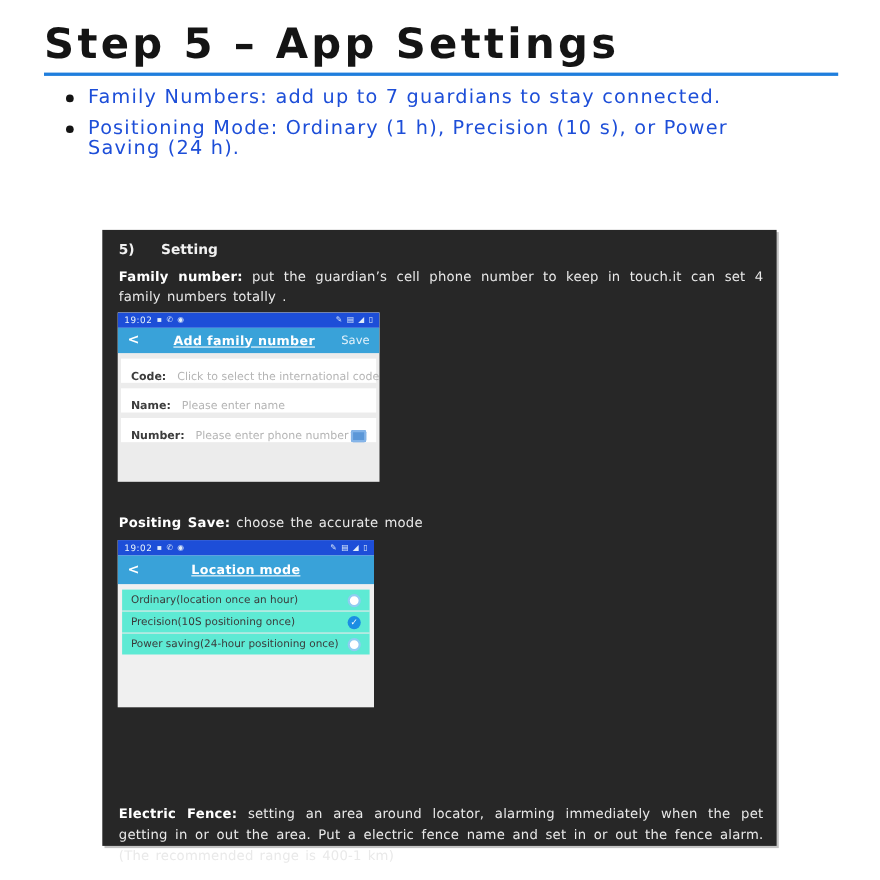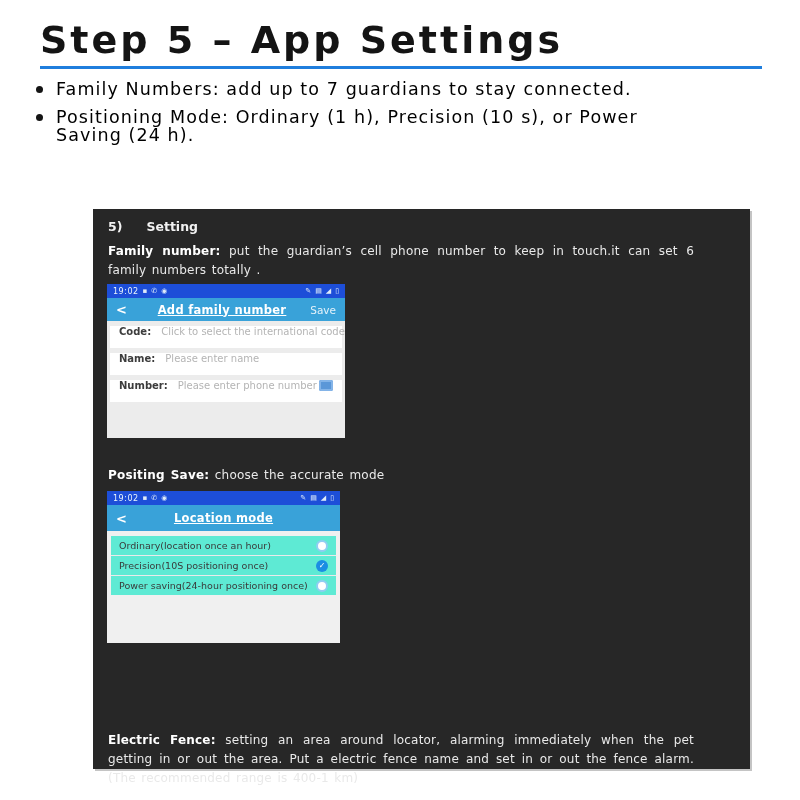--- a/index.html
+++ b/index.html
@@ -5,29 +5,29 @@
   html,body{margin:0;padding:0;background:#ffffff;}
   .page{position:relative;width:788px;height:800px;background:#ffffff;overflow:hidden;
         font-family:"DejaVu Sans", sans-serif;}
 
   
   .title{position:absolute;left:40px;top:18px;margin:0;font-size:38px;font-weight:bold;
          letter-spacing:3px;color:#141414;}
   .rule{position:absolute;left:40px;top:66px;width:722px;height:3px;background:#1f7edd;}
 
   
-  .bullets{position:absolute;left:36px;top:80px;width:716px;margin:0;padding:0;list-style:none;
-           font-size:17.5px;line-height:18.5px;letter-spacing:1.1px;color:#000000;}
+  .bullets{position:absolute;left:60px;top:80px;width:716px;margin:0;padding:0;list-style:none;
+           font-size:17.5px;line-height:18.5px;letter-spacing:1.1px;color:#1d4ed8;}
   .bullets li{display:flex;gap:13px;margin-bottom:9px;}
   .bdot{flex:none;width:7px;height:7px;border-radius:50%;background:#141414;margin-top:6px;}
   .bline{display:block;}
 
   
   .panel{position:absolute;left:93px;top:209px;width:613px;height:560px;background:#272727;
-         color:#ededed;box-shadow:2px 2px 0 #c4c4c4;padding-left:44px;}
+         color:#ededed;box-shadow:2px 2px 0 #c4c4c4;}
   .sec{position:absolute;left:15px;top:10px;font-size:12.5px;font-weight:bold;color:#f2f2f2;}
   .sec-title{margin-left:24px;}
   .ppara{position:absolute;left:15px;width:586px;margin:0;font-size:12px;line-height:19px;
          text-align:justify;letter-spacing:0.2px;word-spacing:1.5px;color:#e9e9e9;}
   .ppara b{color:#ffffff;}
   .para-family{top:33px;}
   .para-positing{top:257px;text-align:left;width:auto;}
   .para-fence{top:522px;}
 
   
@@ -42,21 +42,21 @@
   .sspacer{flex:1;}
 
   .pnav{height:23px;background:#39a2d9;display:flex;align-items:center;padding:0 9px;color:#fff;}
   .phone2 .pnav{height:26px;}
   .pback{width:22px;font-size:13px;font-weight:bold;}
   .ptitle{flex:1;text-align:center;font-weight:bold;font-size:11.5px;letter-spacing:0.3px;text-decoration:underline;}
   .psave{width:30px;text-align:right;font-size:10.5px;color:#e2f1fa;}
   .pnavpad{width:22px;}
 
   .prows{padding-top:5px;}
-  .prow{margin:0 3px 5px;background:#ffffff;height:22px;display:flex;align-items:flex-start;
+  .prow{margin:0 3px 5px;background:#ffffff;height:22px;display:flex;align-items:flex-end;
         padding:0 9px;}
   .plabel{font-weight:bold;font-size:10px;color:#3c3c3c;margin-right:10px;white-space:nowrap;}
   .pplace{font-size:10px;color:#b4b4b4;white-space:nowrap;}
   .contacts{margin-left:auto;width:14px;height:11px;border-radius:2px;background:#5b97d8;
             box-shadow:inset 0 0 0 2px #84b4e8;}
 
   .pcard{margin:5px 4px;background:#5eead4;}
   .opt{height:19px;display:flex;align-items:center;padding:0 8px;font-size:9.5px;color:#3a3a3a;
        border-bottom:1px solid #eaeaea;}
   .opt:last-child{border-bottom:none;}
@@ -88,21 +88,21 @@
       </span>
     </li>
   </ul>
 
   <div class="panel">
 
     <div class="sec">
       <span>5)</span><span class="sec-title">Setting</span>
     </div>
 
-    <p class="ppara para-family"><b>Family number:</b><span> put the guardian’s cell phone number to keep in touch.it can set 6 family numbers totally .</span></p>
+    <p class="ppara para-family"><b>Family number:</b><span> put the guardian’s cell phone number to keep in touch.it can set 4 family numbers totally .</span></p>
 
     <div class="phone phone1">
       <div class="pstatus">
         <span class="ptime">19:02</span>
         <span class="sicon">▪</span>
         <span class="sicon">✆</span>
         <span class="sicon">◉</span>
         <span class="sspacer"></span>
         <span class="sicon">✎</span>
         <span class="sicon">▤</span>

